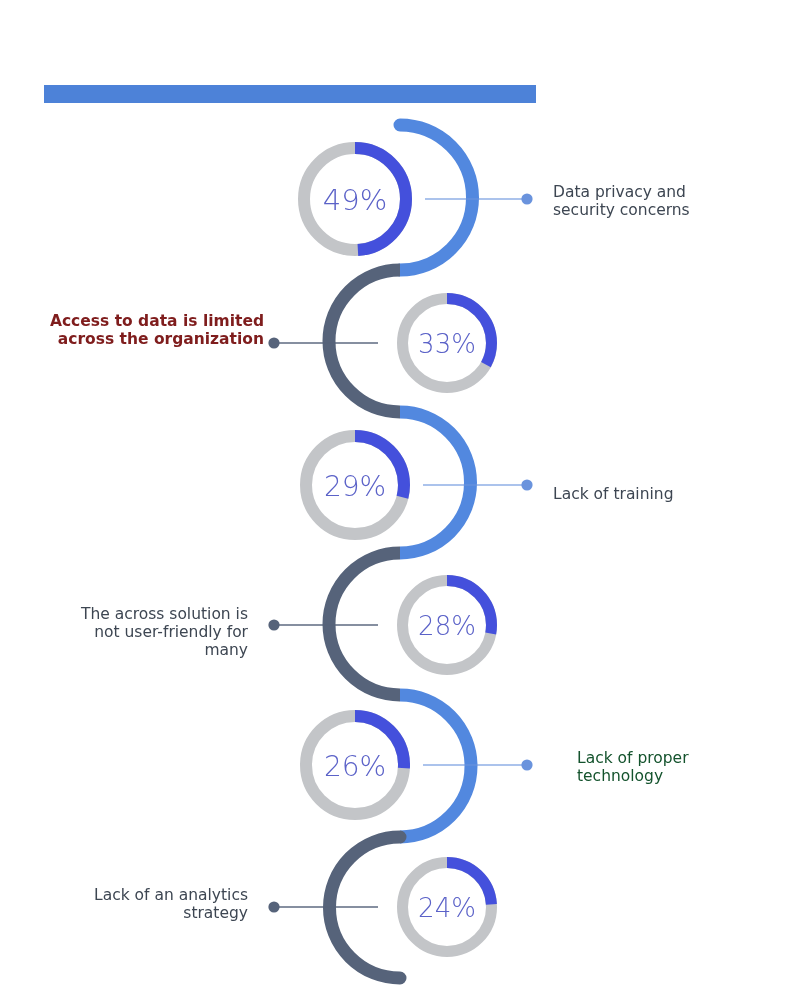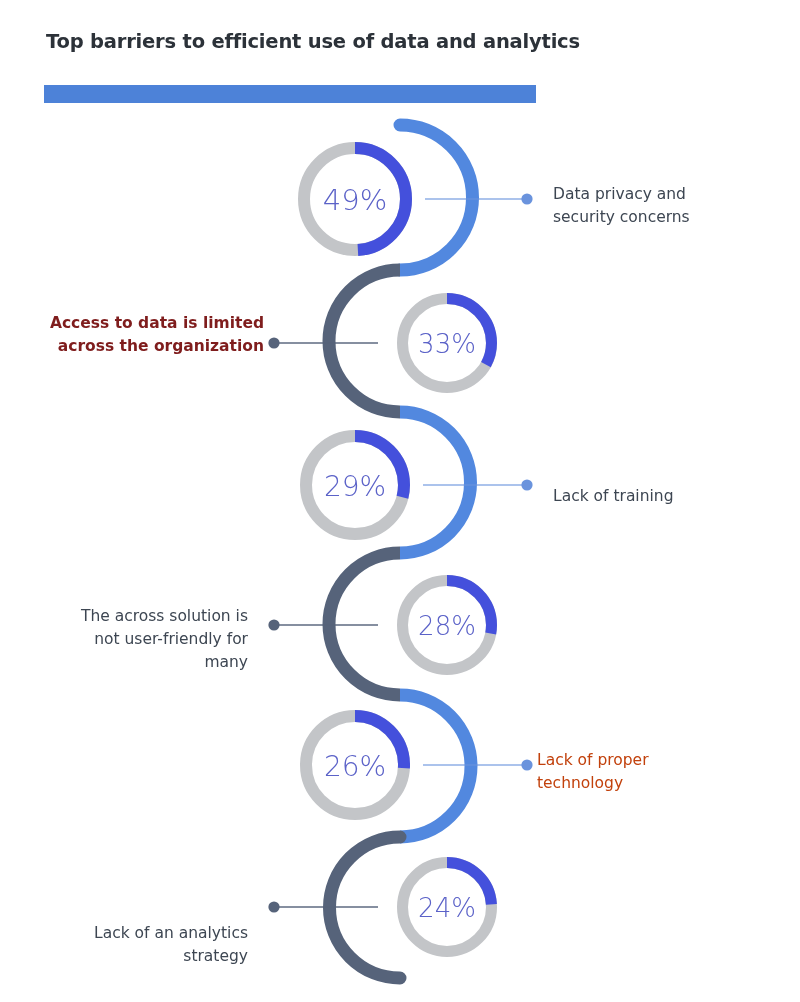--- a/index.html
+++ b/index.html
@@ -51,37 +51,36 @@
     font-family: "DejaVu Sans", "Liberation Sans", sans-serif;
     font-weight: 300;
     fill: #5b62c8;
     text-anchor: middle;
     dominant-baseline: central;
   }
   .cat-label {
     position: absolute;
     font-family: "DejaVu Sans", "Liberation Sans", sans-serif;
     font-size: 15.5px;
-    line-height: 23px;
+    line-height: 18px;
     color: #3d4652;
     white-space: pre-line;
   }
   .cat-label.right {
     text-align: left;
   }
   .cat-label.left {
     text-align: right;
   }
 </style>
 </head>
 <body>
 
 <div id="chart-root">
 
-  <div class="page-title">Top barriers to efficient use of data and analytics</div>
 
   <div class="title-rule"></div>
 
   <svg class="figure" viewBox="0 0 800 1002" xmlns="http://www.w3.org/2000/svg">
     <g id="ribbon-layer">
         <path d="M 400 125 A 72.5 72.5 0 0 1 400 270" fill="none" stroke="#5288df" stroke-width="13" stroke-linecap="round"></path>
         <path d="M 400 270 A 71 71 0 0 0 400 412" fill="none" stroke="#56637a" stroke-width="13" stroke-linecap="butt"></path>
         <path d="M 400 412 A 70.5 70.5 0 0 1 400 553" fill="none" stroke="#5288df" stroke-width="13" stroke-linecap="butt"></path>
         <path d="M 400 553 A 71 71 0 0 0 400 695" fill="none" stroke="#56637a" stroke-width="13" stroke-linecap="butt"></path>
         <path d="M 400 695 A 71 71 0 0 1 400 837" fill="none" stroke="#5288df" stroke-width="13" stroke-linecap="butt"></path>
@@ -137,19 +136,19 @@
 
   <div id="labels-layer">
       <div class="cat-label right" style="top: 183px; left: 553px; color: rgb(61, 70, 82);">Data privacy and
 security concerns</div>
       <div class="cat-label left" style="top: 312px; left: 36px; width: 228px; color: #7f1d1d; font-weight: bold;">Access to data is limited
 across the organization</div>
       <div class="cat-label right" style="top: 475px; left: 553px; color: rgb(61, 70, 82); margin-top: 10px;">Lack of training</div>
       <div class="cat-label left" style="top: 605px; left: 20px; width: 228px; color: rgb(61, 70, 82);">The across solution is
 not user-friendly for
 many</div>
-      <div class="cat-label right" style="top: 749px; left: 537px; color: #c2410c;">Lack of proper
+      <div class="cat-label right" style="top: 749px; left: 577px; color: #14532d;">Lack of proper
 technology</div>
-      <div class="cat-label left" style="top: 886px; left: 20px; width: 228px; color: rgb(61, 70, 82); margin-top: 36px;">Lack of an analytics
+      <div class="cat-label left" style="top: 886px; left: 20px; width: 228px; color: rgb(61, 70, 82);">Lack of an analytics
 strategy</div>
     </div>
 
 </div>
 
 </body></html>

